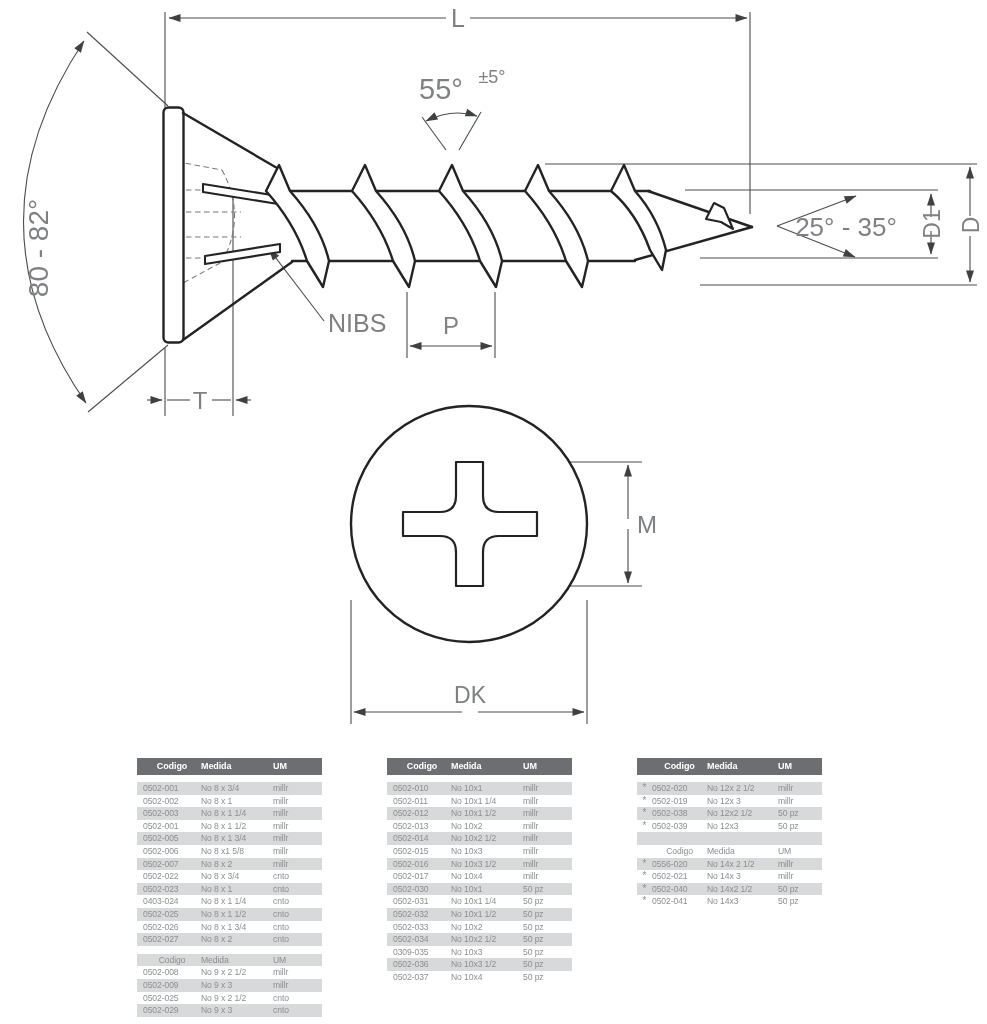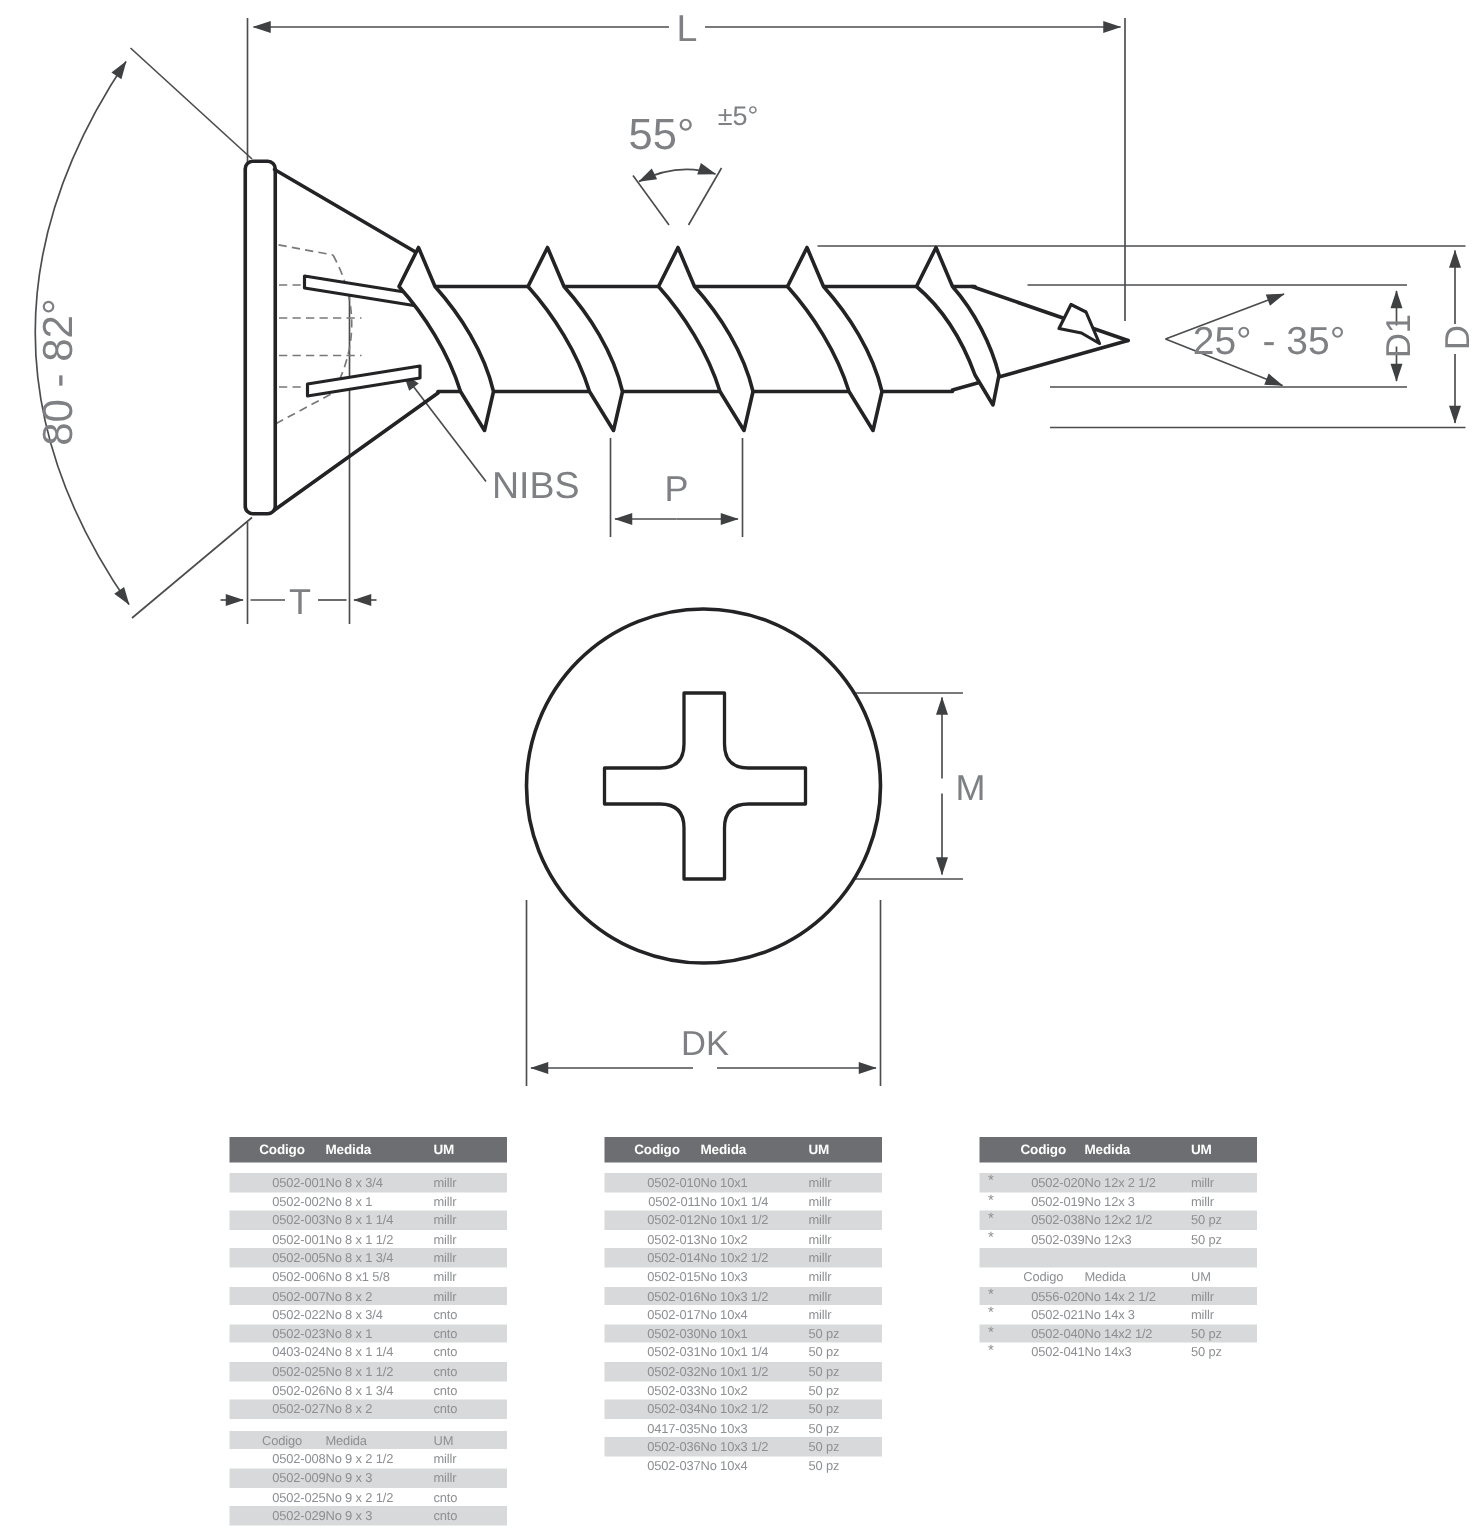--- a/index.html
+++ b/index.html
@@ -3,27 +3,27 @@
 <meta charset="utf-8">
 <style>
   html,body{margin:0;padding:0;background:#ffffff;}
   #canvas{position:relative;width:987px;height:1024px;background:#fff;overflow:hidden;
           font-family:"Liberation Sans",sans-serif;}
   svg{position:absolute;left:0;top:0;}
   svg text{font-family:"Liberation Sans","DejaVu Sans",sans-serif;fill:#7e8083;}
 
   
   .tbl{position:absolute;top:758px;width:185px;color:#8d8f92;
-       font-size:8.6px;letter-spacing:-0.1px;margin-left:16px;}
+       font-size:8.6px;letter-spacing:-0.1px;}
   .row{display:grid;height:12.6px;line-height:12.6px;align-items:center;}
   .tbl.no-star .row{grid-template-columns:6px 58px 72px 1fr;}
   .tbl.star .row{grid-template-columns:15px 55px 71px 1fr;}
   .row.shaded{background:#d8d9da;}
   .row.hdr-dark{background:#6d6e71;color:#ffffff;font-weight:bold;height:17px;line-height:17px;font-size:9px;}
-  .row .c-code{text-align:right;}
+  .row .c-code{text-align:left;}
   .row.hdr-dark .c-code,.row.hdr-light .c-code{text-align:center;}
   .row .c-star{text-align:center;font-size:10px;}
   .gap{height:7px;}
   .gap2{height:8px;}
   .blankrow{height:12.6px;}
   .blankrow.shaded{background:#d8d9da;}
 </style>
 </head>
 <body>
 
@@ -342,21 +342,21 @@
         <span class="c-um">50 pz</span>
       </div>
       <div class="row shaded">
         <span class="c-star"></span>
         <span class="c-code">0502-034</span>
         <span class="c-med">No 10x2 1/2</span>
         <span class="c-um">50 pz</span>
       </div>
       <div class="row">
         <span class="c-star"></span>
-        <span class="c-code">0417-035</span>
+        <span class="c-code">0309-035</span>
         <span class="c-med">No 10x3</span>
         <span class="c-um">50 pz</span>
       </div>
       <div class="row shaded">
         <span class="c-star"></span>
         <span class="c-code">0502-036</span>
         <span class="c-med">No 10x3 1/2</span>
         <span class="c-um">50 pz</span>
       </div>
       <div class="row">

